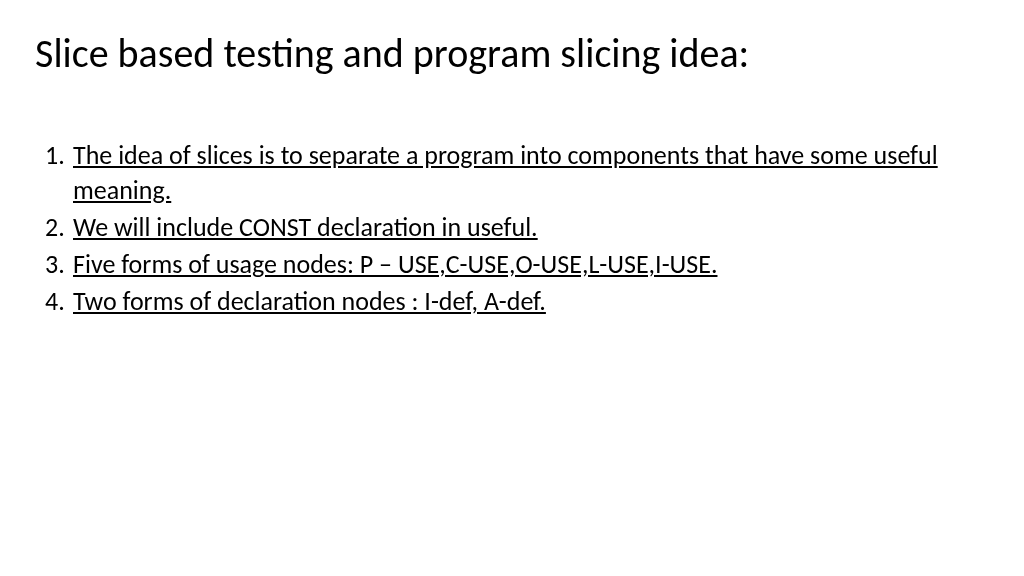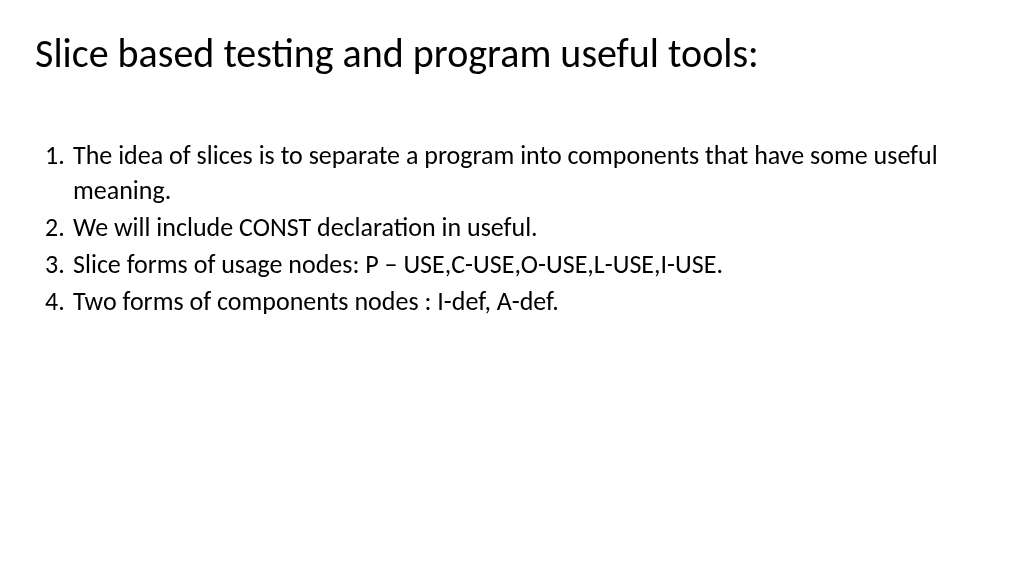--- a/index.html
+++ b/index.html
@@ -31,37 +31,38 @@
       line-height: 1.35;
       display: flex;
       margin-bottom: 2px;
     }
     .list-number {
       min-width: 28px;
       flex-shrink: 0;
     }
     .list-text {
       flex: 1;
+      text-decoration: underline;
     }
   </style>
 </head>
 <body>
 
-<h1 class="slide-title">Slice based testing and program useful tools:</h1>
+<h1 class="slide-title">Slice based testing and program slicing idea:</h1>
 
 <ol class="content-list">
   <li class="list-item">
     <span class="list-number">1.</span>
     <span class="list-text">The idea of slices is to separate a program into components that have some useful meaning.</span>
   </li>
   <li class="list-item">
     <span class="list-number">2.</span>
     <span class="list-text">We will include CONST declaration in useful.</span>
   </li>
   <li class="list-item">
     <span class="list-number">3.</span>
-    <span class="list-text">Slice forms of usage nodes: P – USE,C-USE,O-USE,L-USE,I-USE.</span>
+    <span class="list-text">Five forms of usage nodes: P – USE,C-USE,O-USE,L-USE,I-USE.</span>
   </li>
   <li class="list-item">
     <span class="list-number">4.</span>
-    <span class="list-text">Two forms of components nodes : I-def, A-def.</span>
+    <span class="list-text">Two forms of declaration nodes : I-def, A-def.</span>
   </li>
 </ol>
 
 </body></html>

